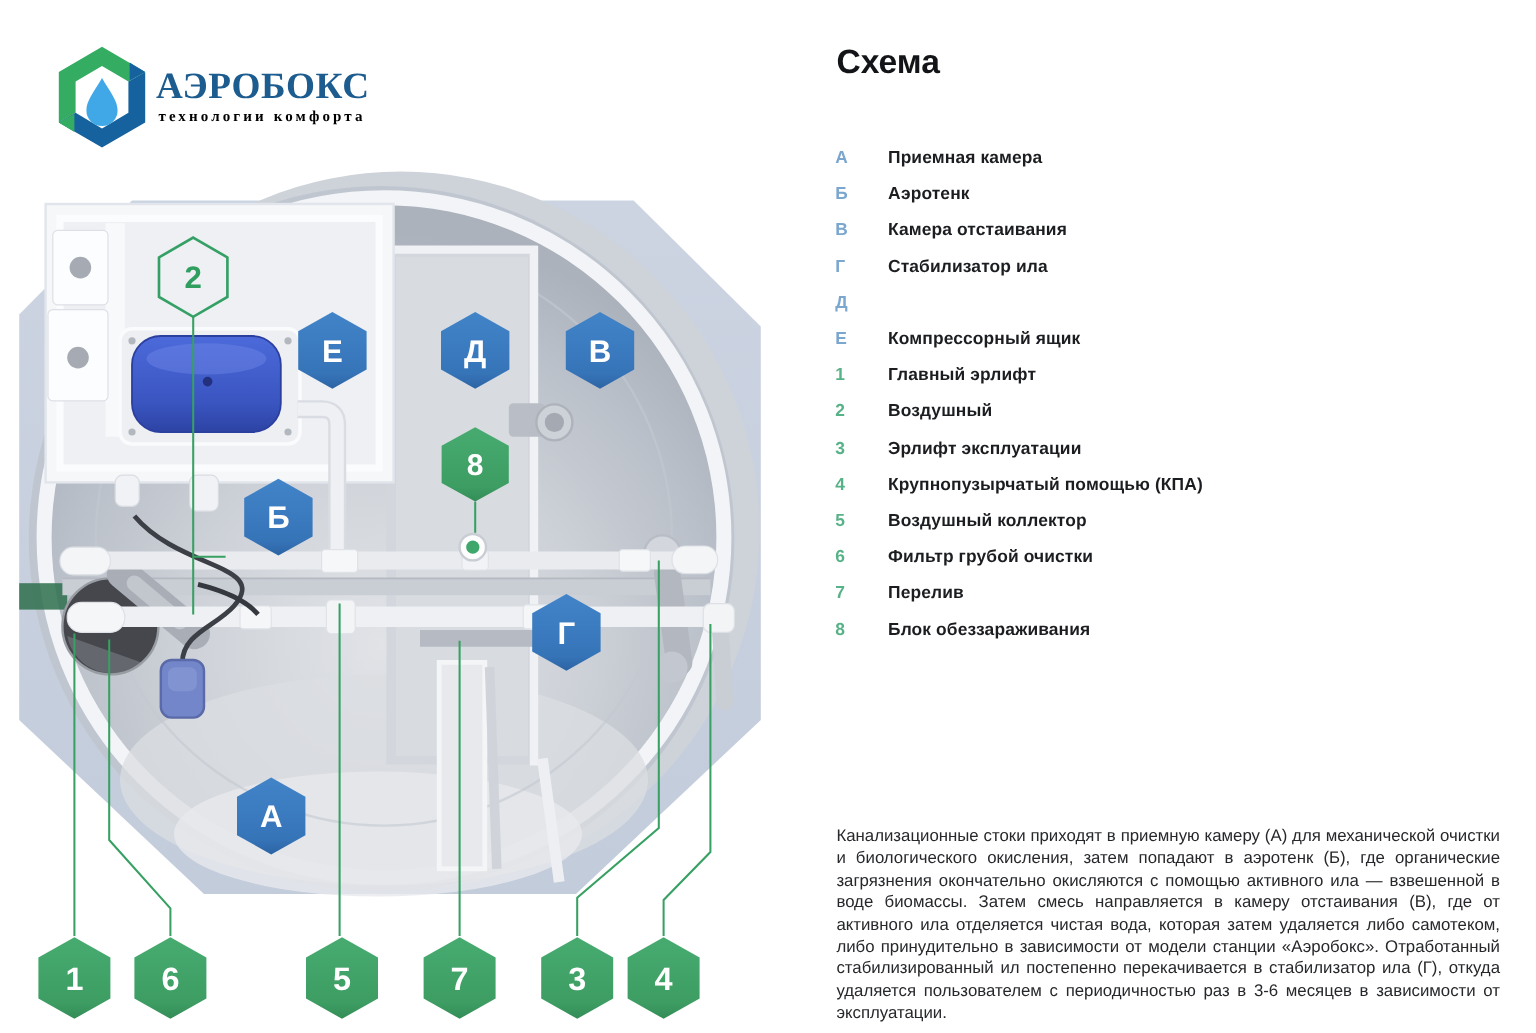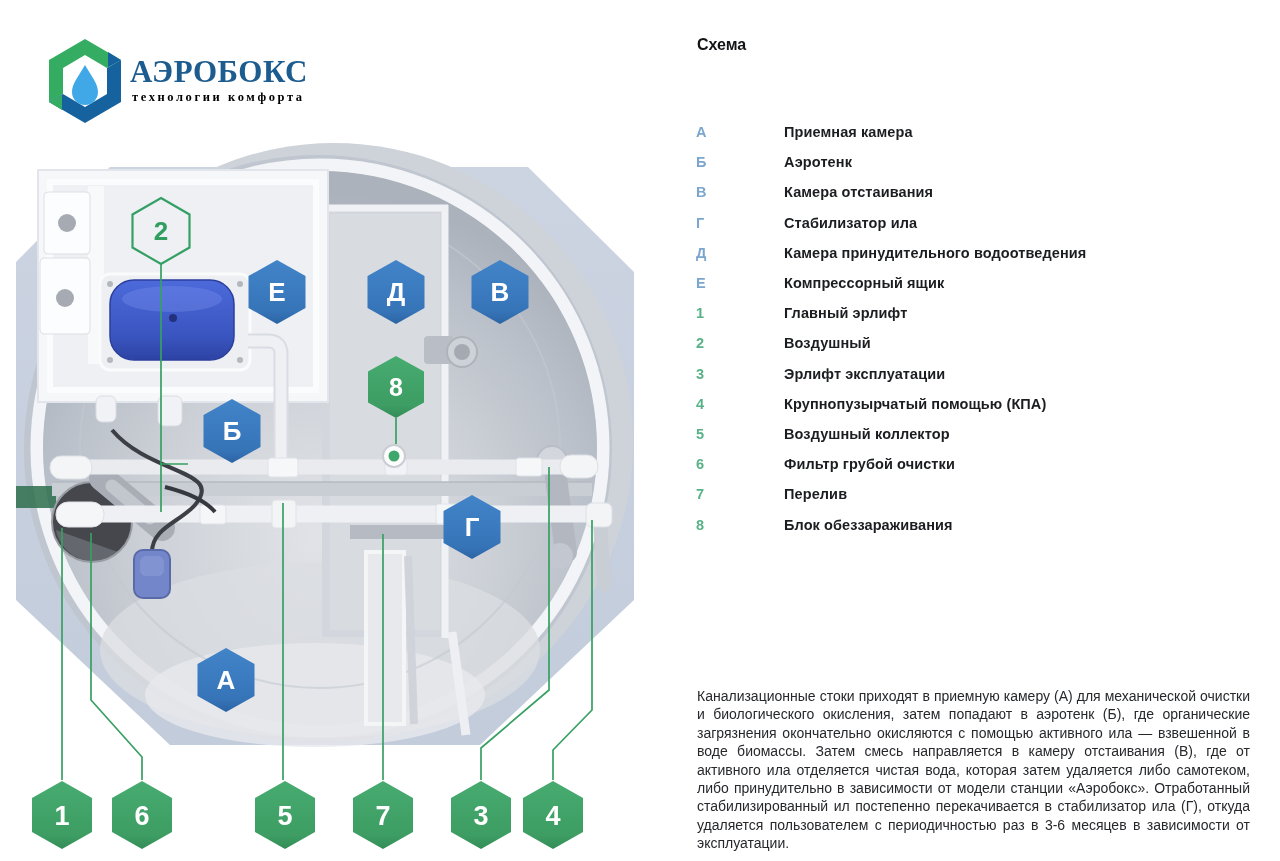--- a/index.html
+++ b/index.html
@@ -19,28 +19,28 @@
   .logo-tagline{
     position:absolute;left:87px;top:54px;
     font-size:12.5px;font-weight:bold;color:#000000;letter-spacing:2.6px;white-space:nowrap;
   }
   
   .diagram{position:absolute;left:0;top:0;width:650px;height:861px;}
   svg text.badge-txt{font-family:"Liberation Sans",sans-serif;font-weight:bold;}
   
   .schema-heading{
     position:absolute;left:697px;top:36px;
-    font-size:16px;font-weight:bold;color:#121417;
+    font-size:28px;font-weight:bold;color:#121417;
   }
   .legend{position:absolute;left:696px;top:117px;width:560px;}
   .legend-row{height:30.2px;display:flex;align-items:center;}
   .legend-marker{width:44px;font-size:14.5px;font-weight:bold;flex:0 0 44px;}
   .legend-marker.letter{color:#7ba6ce;}
   .legend-marker.number{color:#58b287;}
-  .legend-label{font-size:14.5px;font-weight:bold;color:#1b1d20;letter-spacing:.1px;margin-left:44px;}
+  .legend-label{font-size:14.5px;font-weight:bold;color:#1b1d20;letter-spacing:.1px;}
   .description{
     position:absolute;left:697px;top:687px;width:553px;
     font-size:14px;line-height:18.4px;color:#26282b;
     text-align:justify;
   }
 </style>
 </head>
 <body>
 
 <div class="logo">
@@ -267,21 +267,20 @@
     <div class="legend-row">
       <span class="legend-marker letter">В</span>
       <span class="legend-label">Камера отстаивания</span>
     </div>
     <div class="legend-row">
       <span class="legend-marker letter">Г</span>
       <span class="legend-label">Стабилизатор ила</span>
     </div>
     <div class="legend-row">
       <span class="legend-marker letter">Д</span>
-      <span class="legend-label">Камера принудительного водоотведения</span>
     </div>
     <div class="legend-row">
       <span class="legend-marker letter">Е</span>
       <span class="legend-label">Компрессорный ящик</span>
     </div>
     <div class="legend-row">
       <span class="legend-marker number">1</span>
       <span class="legend-label">Главный эрлифт</span>
     </div>
     <div class="legend-row">

